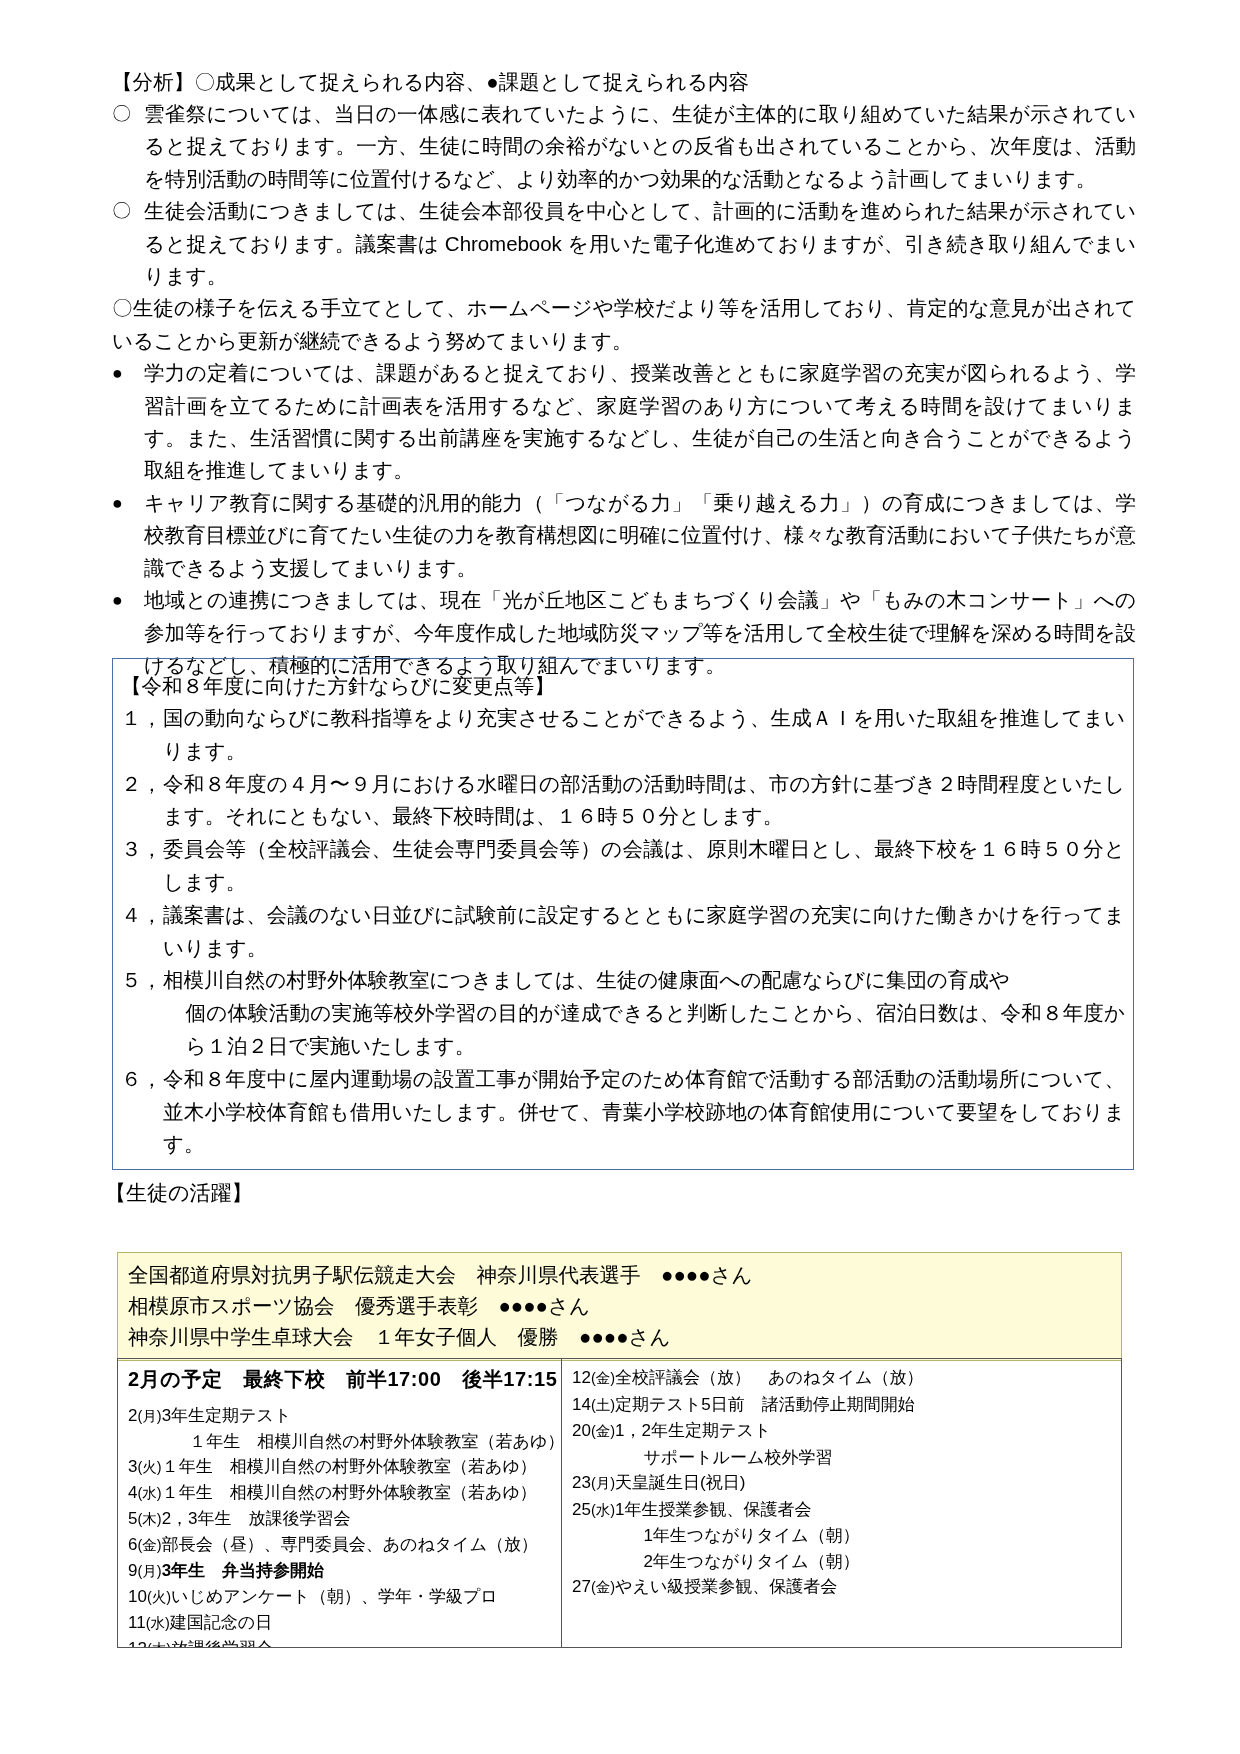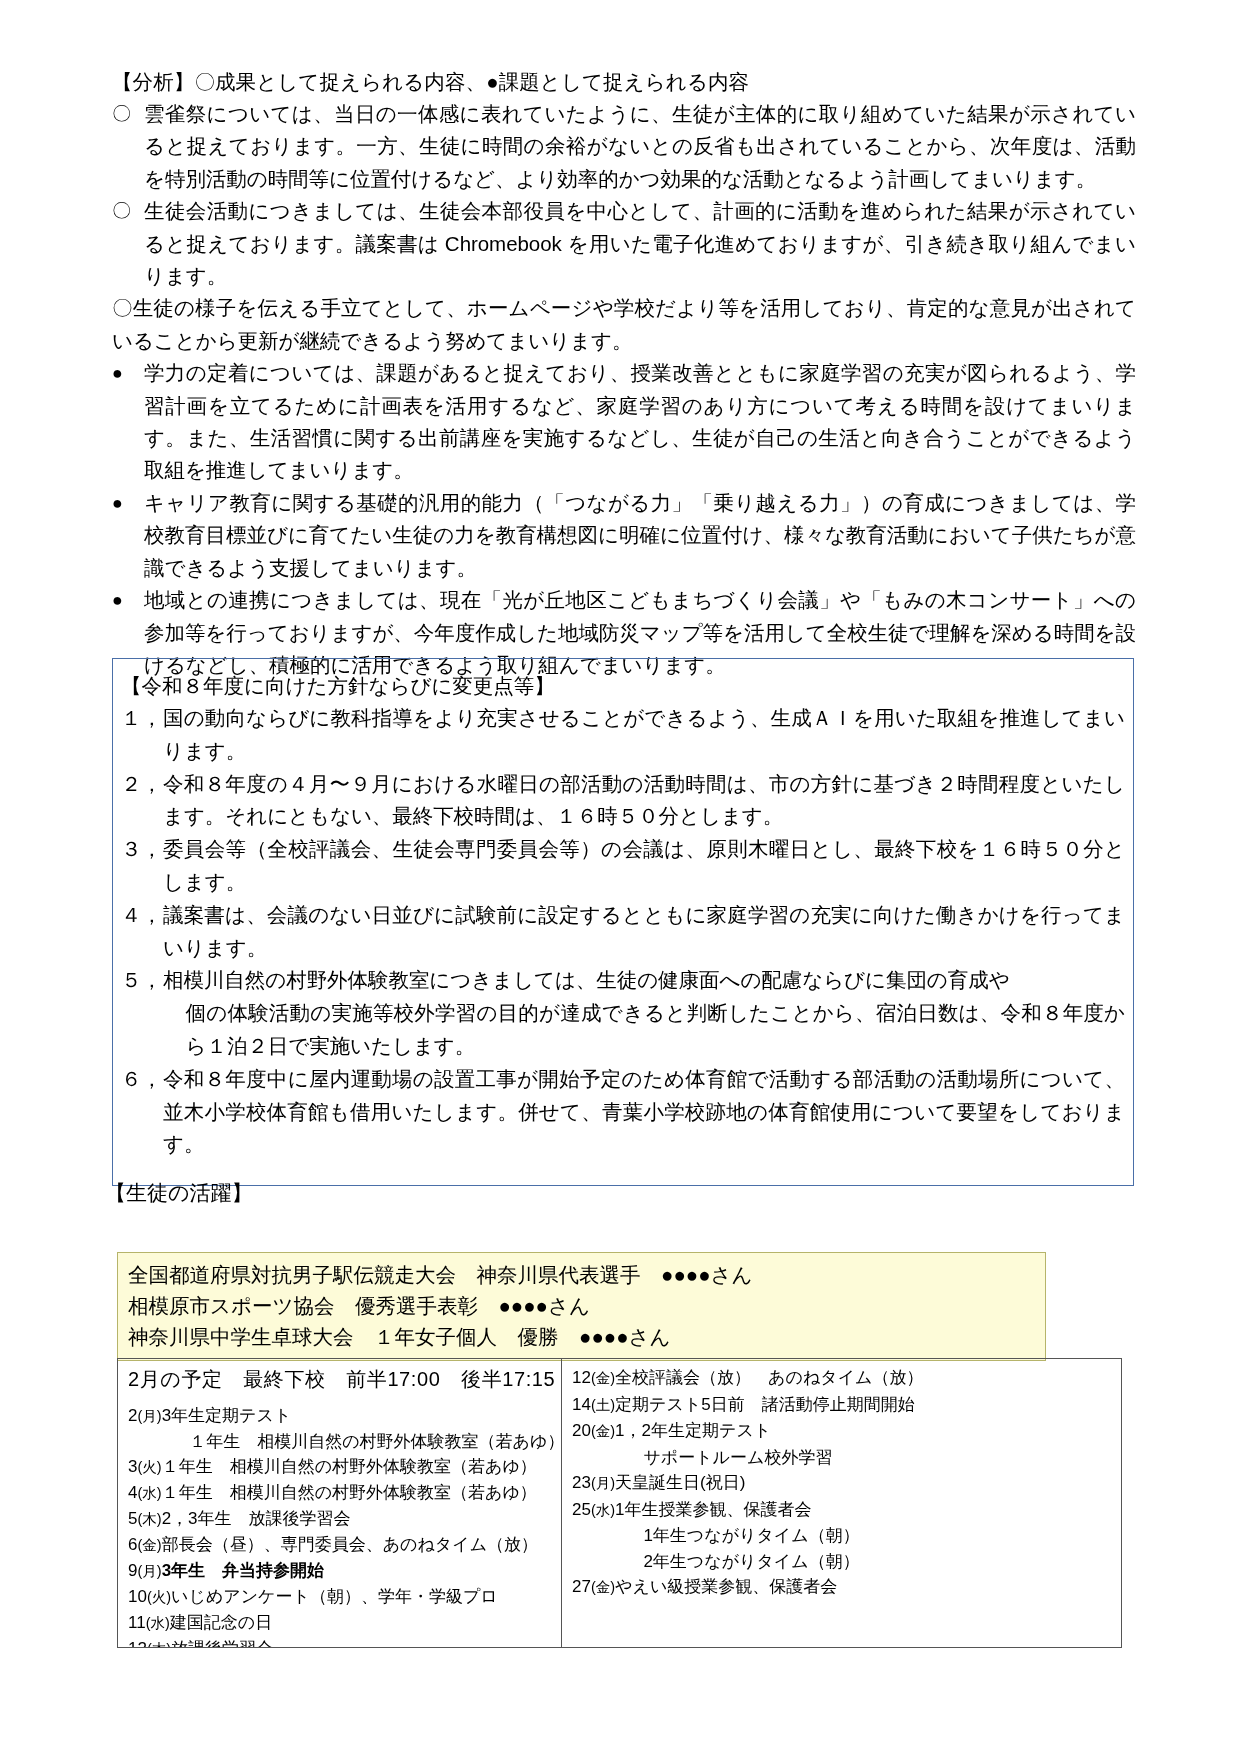--- a/index.html
+++ b/index.html
@@ -61,21 +61,21 @@
   .an-item.nohang .an-body { text-indent: 0; }
 
   
   .policy-box {
     position: absolute;
     left: 112px;
     top: 658px;
     width: 1022px;
     border: 1.6px solid #4a6fa8;
     box-sizing: border-box;
-    padding: 10px 8px 24px 8px;
+    padding: 10px 8px 8px 8px;
   }
   .policy-title {
     font-size: 20.5px;
     line-height: 33px;
     white-space: nowrap;
   }
   .policy-item {
     display: flex;
     font-size: 20.5px;
     line-height: 32.8px;
@@ -98,21 +98,21 @@
     left: 105px;
     top: 1179px;
     font-size: 21px;
     line-height: 28px;
     white-space: nowrap;
   }
   .ach-box {
     position: absolute;
     left: 117px;
     top: 1252px;
-    width: 929px;
+    width: 1005px;
     background: #fdfbd8;
     border: 1.5px solid #b6b46a;
     box-sizing: border-box;
     padding: 6px 10px 8px 10px;
   }
   .ach-line {
     font-size: 20.5px;
     line-height: 31px;
     white-space: nowrap;
   }
@@ -135,21 +135,21 @@
   }
   .sched-col.left {
     width: 444px;
     border-right: 1.5px solid #555555;
   }
   .sched-col.right {
     flex: 1 1 auto;
   }
   .sched-title {
     font-size: 20px;
-    font-weight: normal;
+    font-weight: bold;
     line-height: 28px;
     letter-spacing: 0.6px;
     white-space: nowrap;
     margin-bottom: 10px;
   }
   .ev {
     font-size: 17px;
     line-height: 25px;
     white-space: nowrap;
   }

